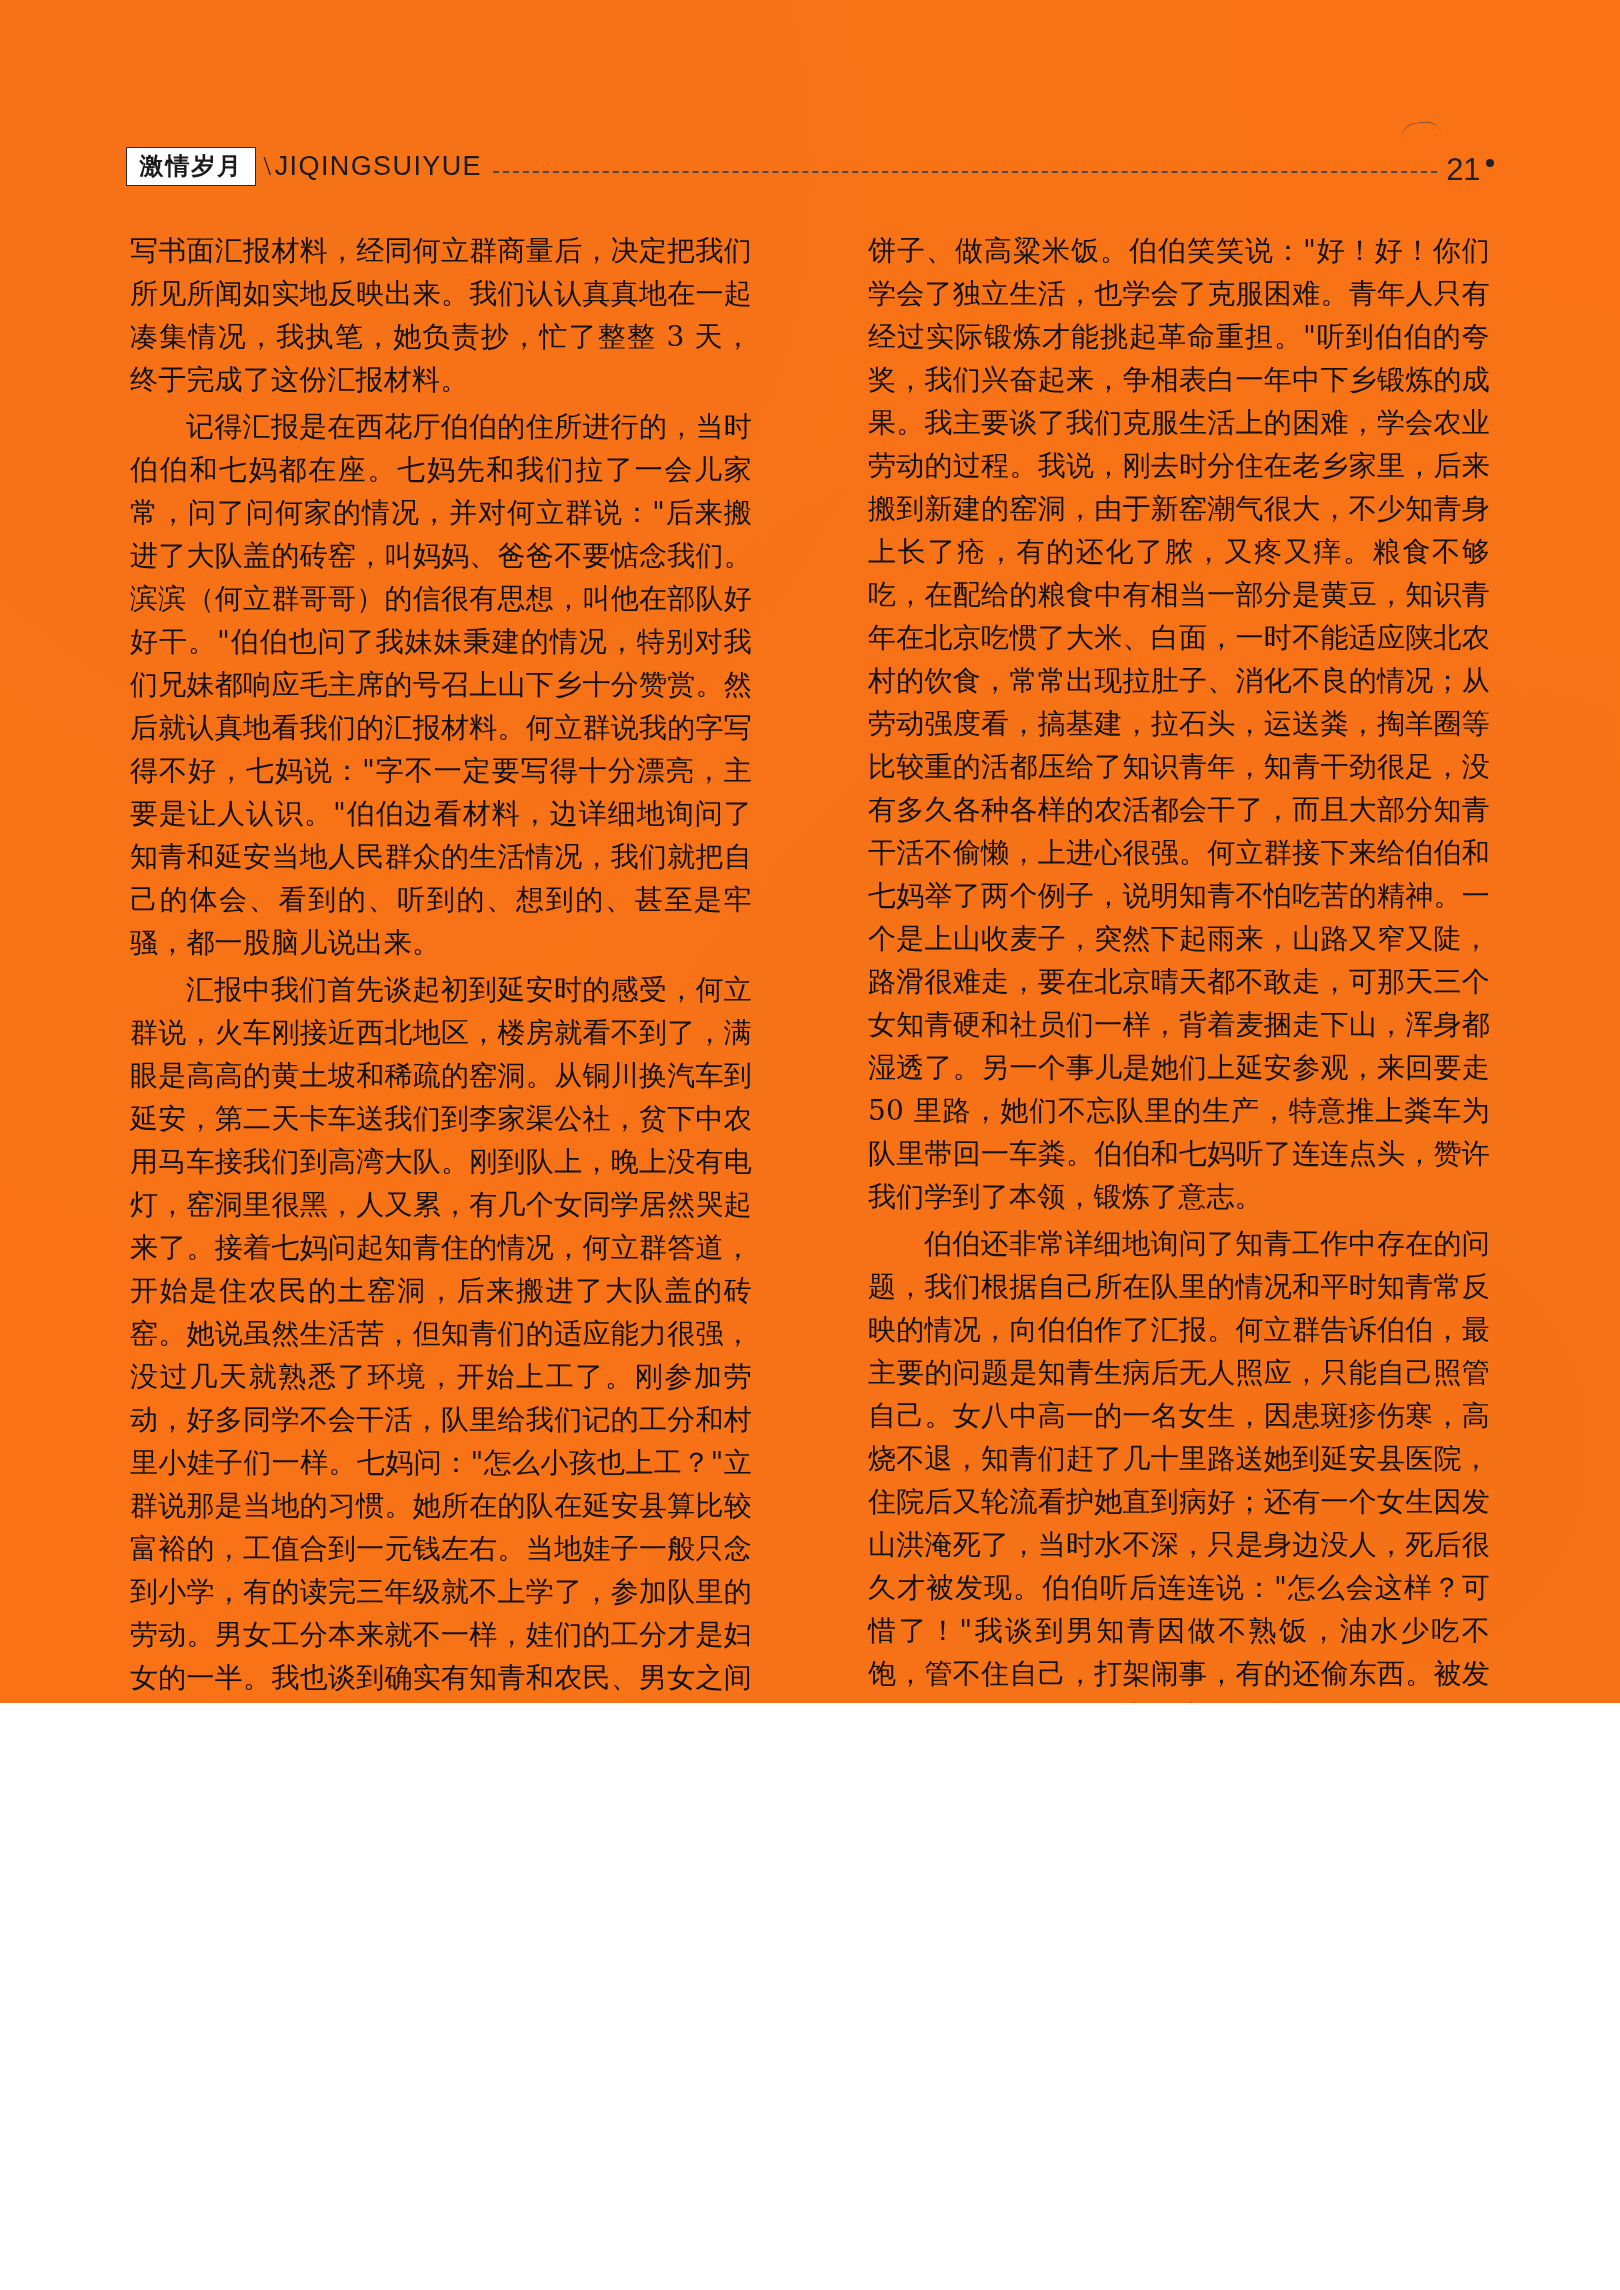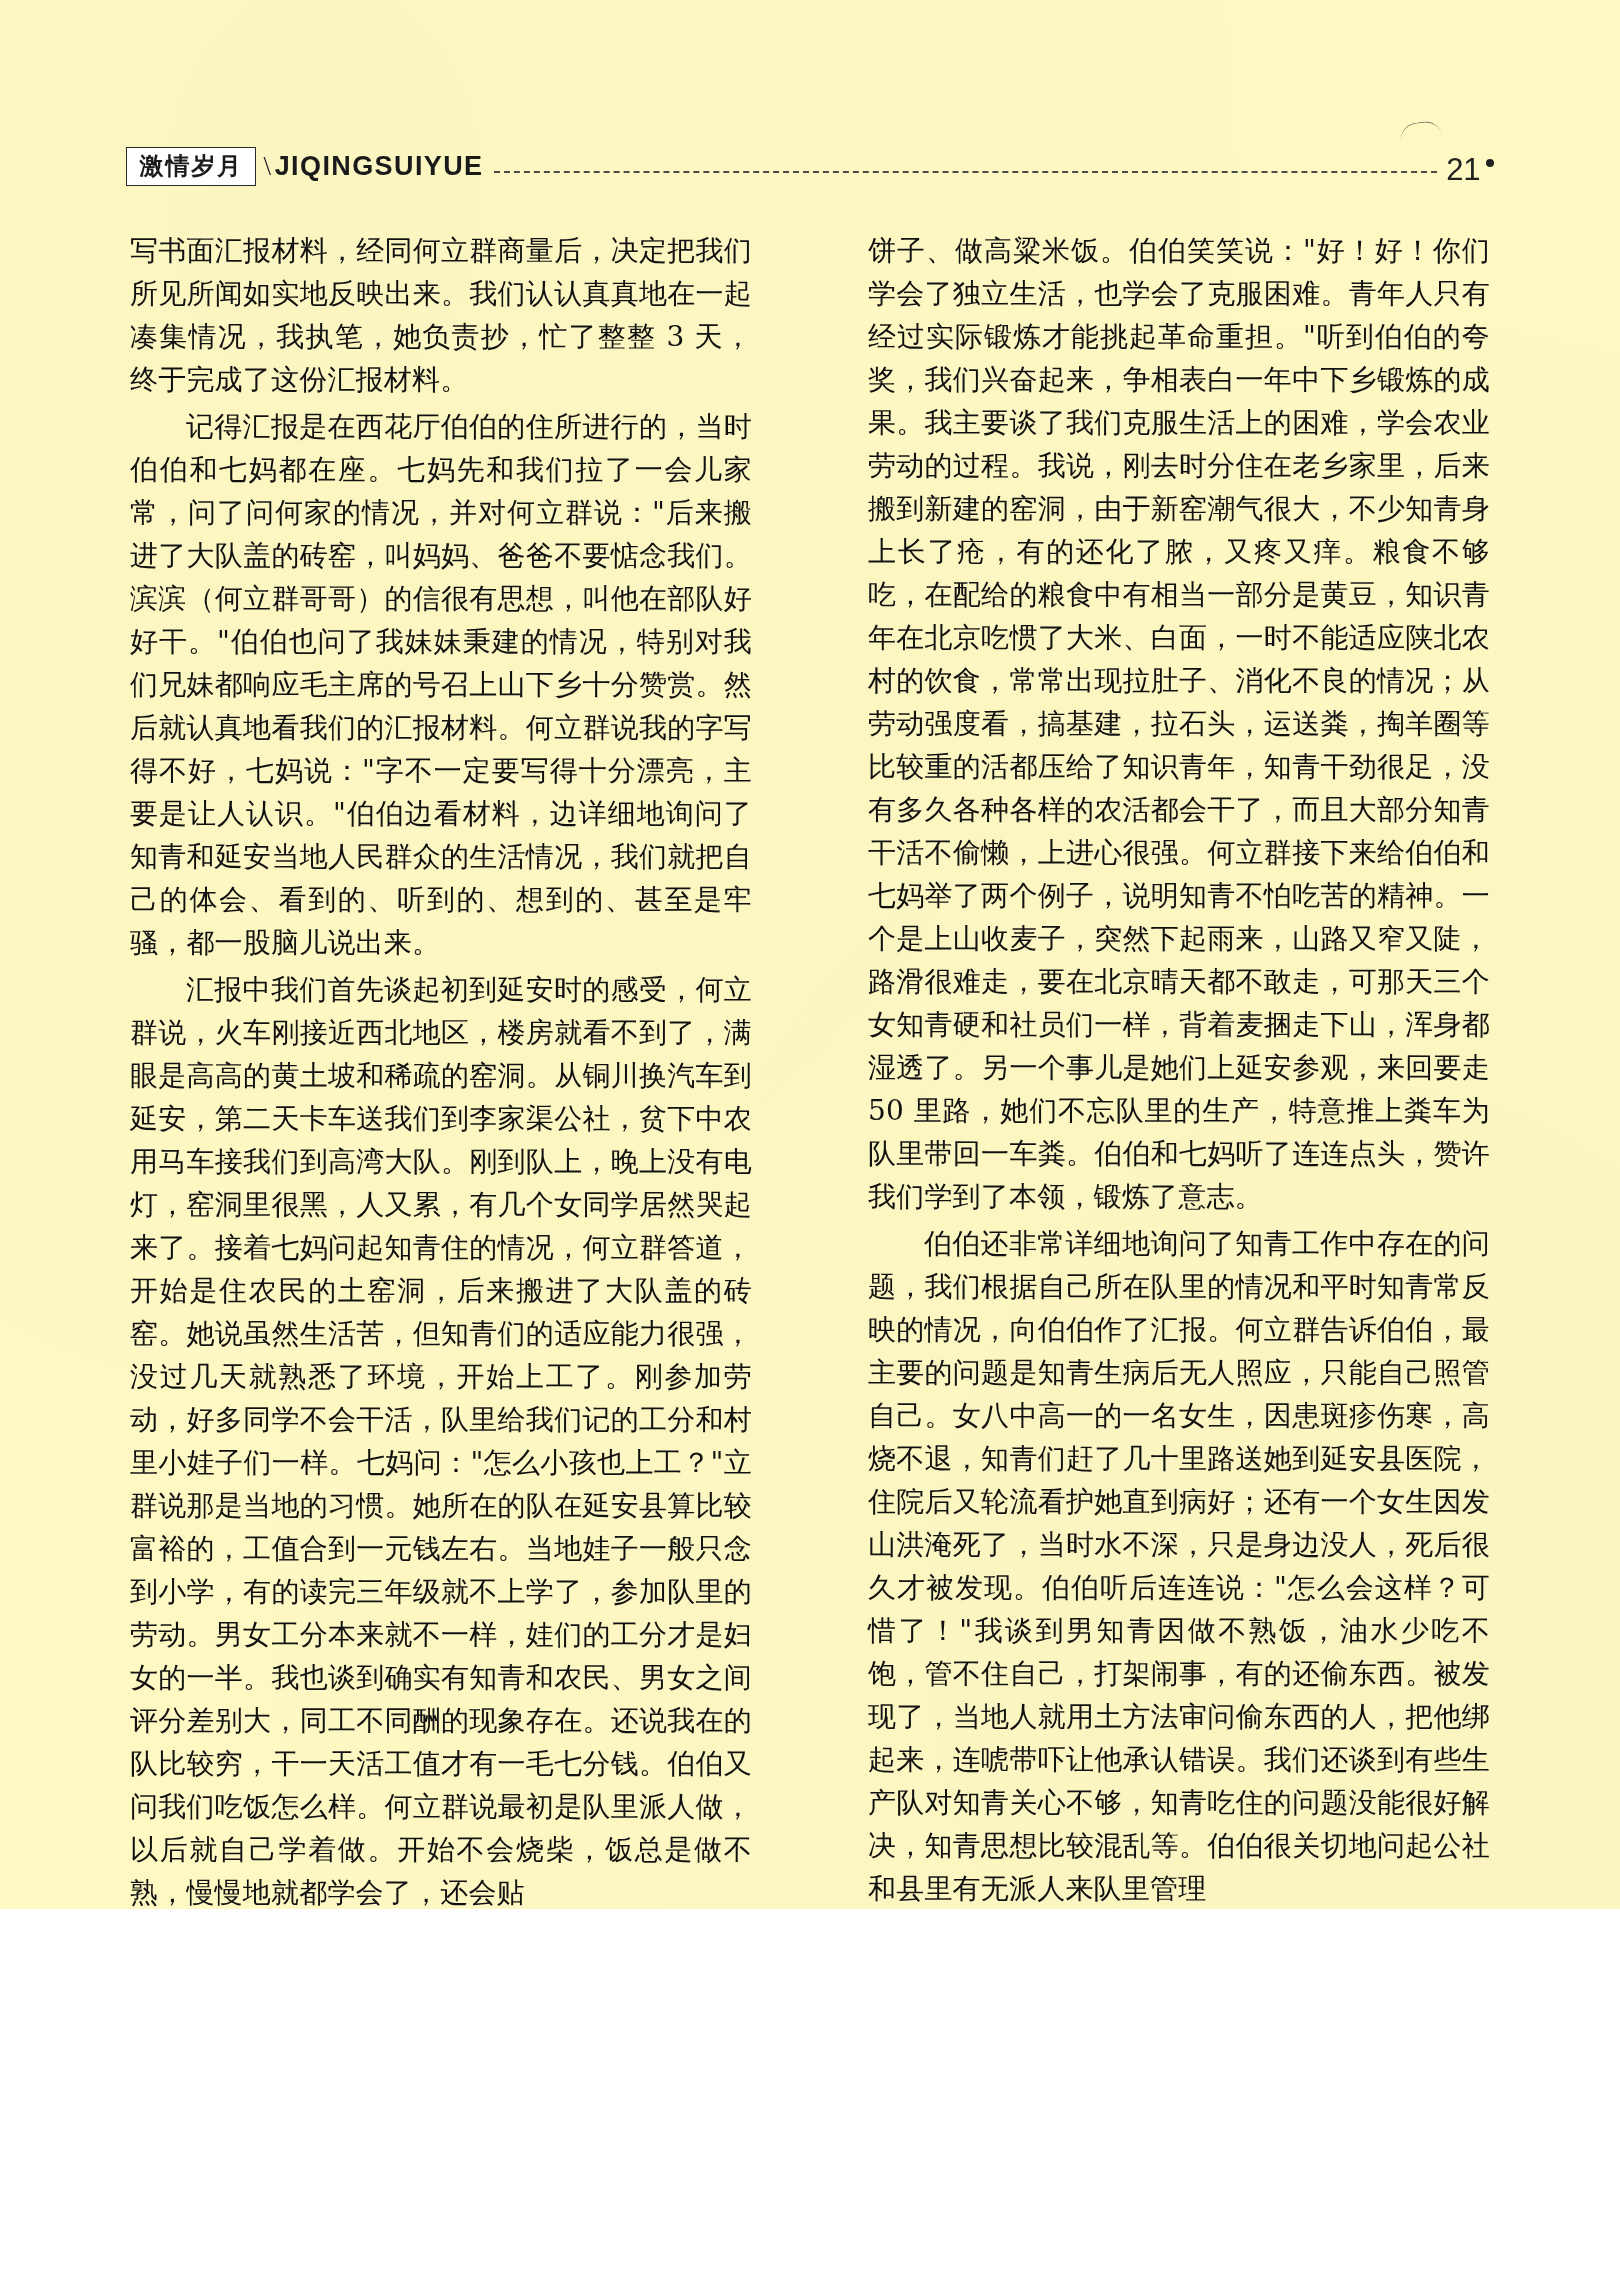--- a/index.html
+++ b/index.html
@@ -3,22 +3,22 @@
 <meta charset="utf-8">
 <style>
   html, body {
     margin: 0;
     padding: 0;
     background: #ffffff;
   }
   .page {
     position: relative;
     width: 1620px;
-    height: 1909px;
-    background: #fef9c3;
+    height: 1703px;
+    background: #f97316;
     box-sizing: border-box;
     font-family: "Liberation Serif", "DejaVu Serif", serif;
     overflow: hidden;
   }
   
   .page::before {
     content: "";
     position: absolute;
     inset: 0;
     background:
@@ -56,21 +56,21 @@
   .header-slash {
     font-size: 27px;
     margin: 0 3.6px 0 7.2px;
     color: #1a1a1a;
     font-weight: 500;
   }
   .header-pinyin {
     font-size: 27px;
     letter-spacing: 1.4px;
     font-family: "Liberation Sans", sans-serif;
-    font-weight: bold;
+    font-weight: normal;
     color: #1a1a1a;
   }
   .header-rule {
     flex: 1;
     height: 0;
     margin: 0 9px 0 10.8px;
     border-bottom: 2.7px dashed #4a4a4a;
     position: relative;
     top: 5.4px;
   }

